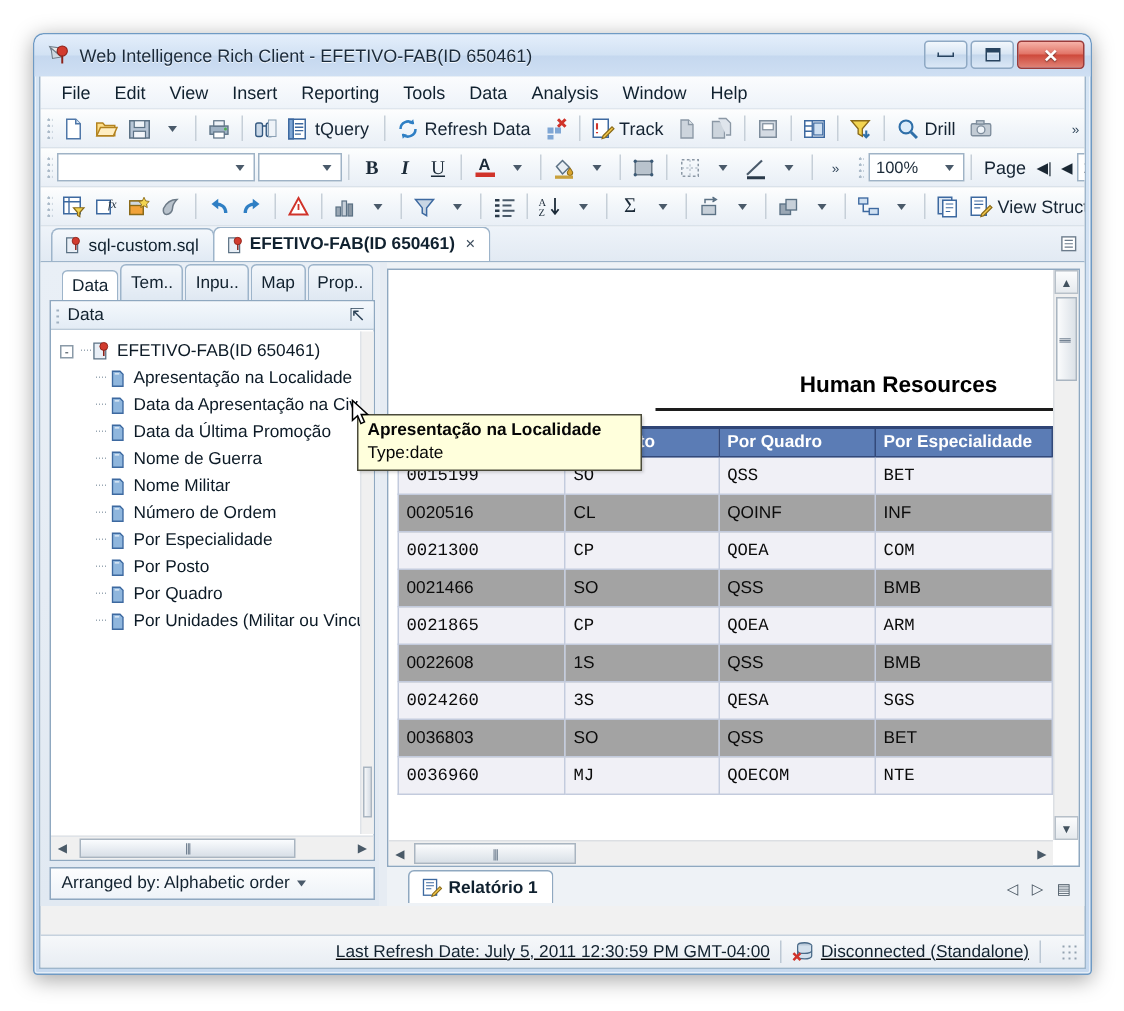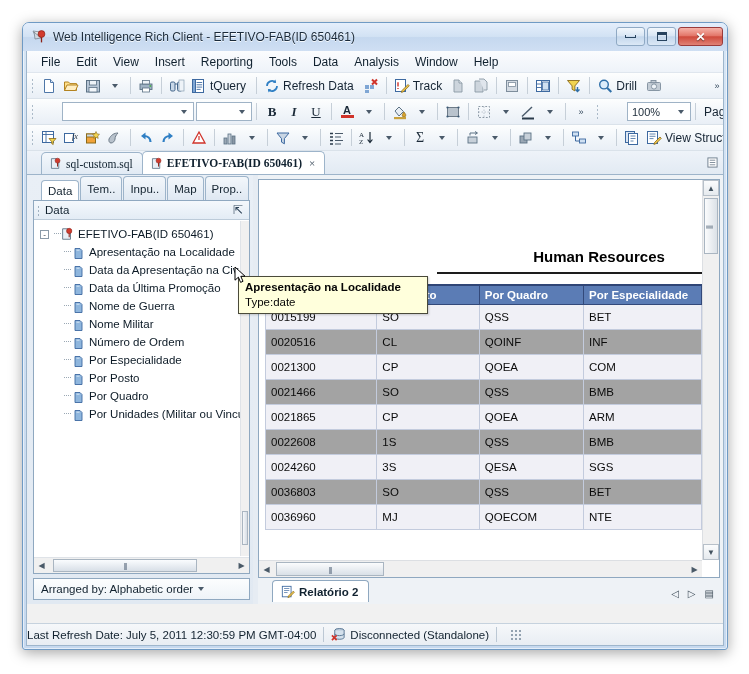--- a/index.html
+++ b/index.html
@@ -100,36 +100,36 @@
     width: 12px; height: 22px; display:flex; align-items:center; justify-content:center;
     font-size: 9px; color:#33485c; flex:none; margin-left:auto;
   }
   
   .ico { width: 16px; height: 16px; display: inline-block; position: relative; flex: none; }
   .ico svg { display: block; }
   
   .combo {
     height: 19px; border: 1px solid #9fb3c6; background: #fff;
     display: flex; align-items: center; justify-content: flex-end;
-    padding-right: 2px; flex: none; position: relative; margin-left: 24px;
+    padding-right: 2px; flex: none; position: relative;
   }
   .combo .ctxt { position:absolute; left:4px; font-size: 11px; color: #1c2b39; }
   .combo .cbtn { width: 14px; height: 15px; display: flex; align-items: center; justify-content: center; }
   .pagebox {
     height: 19px; width: 42px; border: 1px solid #9fb3c6; background: #fff;
     font-size: 11px; color: #1c2b39; padding: 1px 3px; display:flex; align-items:center;
   }
   .navglyph { font-size: 10px; color: #1a2733; padding: 0 3px; }
 
   
   #doctabs {
     height: 24px; position: relative;
     background: linear-gradient(to bottom,#eef3f9,#e2eaf3);
     border-bottom: 1px solid #9db4ca;
-    display: flex; align-items: flex-end; padding-left: 14px; font-family: Liberation Serif, serif;
+    display: flex; align-items: flex-end; padding-left: 7px;
   }
   .dtab {
     height: 22px; display: flex; align-items: center; gap: 4px;
     padding: 0 9px 0 7px; font-size: 11.5px; color: #10212f;
     border: 1px solid #9db4ca; border-bottom: none;
     border-radius: 5px 5px 0 0; margin-right: -1px;
     background: linear-gradient(to bottom,#f4f8fc,#e1eaf4);
     position: relative;
   }
   .dtab.active {
@@ -255,21 +255,21 @@
     background: #5b7cb5; color: #ffffff; font-size: 11.5px; font-weight: bold;
     text-align: left; padding: 3px 5px; height: 19px;
     border: 1px solid #33497a; border-top: 2px solid #2f4576;
     white-space: nowrap;
   }
   #reportTable td {
     font-size: 11.5px; color: #0b0b0b; padding: 3px 5px; height: 25px;
     border: 1px solid #c3cbdd; white-space: nowrap;
   }
   #reportTable tr.odd td { background: #a3a3a3; }
-  #reportTable tr.even td { background: #f0f0f6; }
+  #reportTable tr.even td { background: #f0f0f6; font-family: Liberation Mono, monospace; }
   #reportTable col.c0 { width: 108px; }
   #reportTable col.c1 { width: 112px; }
   #reportTable col.c2 { width: 112px; }
   #reportTable col.c3 { width: 120px; }
   #repVScroll {
     position: absolute; right: 0; top: 0; bottom: 17px; width: 17px;
     background: #f0f0f0; border-left: 1px solid #dcdfe3;
   }
   #repVScroll .sbtn {
     position: absolute; left: 0; width: 16px; height: 16px;
@@ -304,22 +304,22 @@
     background: #ffffff; margin-left: 14px;
   }
   #reportTabBar .navs { margin-left: auto; display: flex; align-items: center; gap: 9px; padding-right: 6px; padding-bottom: 3px; }
   #reportTabBar .navs span { font-size: 10px; color: #45535f; }
 
   
   #statusbar {
     position: absolute; left: 0; right: 0; bottom: 0; height: 22px;
     background: linear-gradient(to bottom,#f6f8fa,#e8edf3);
     border-top: 1px solid #c6d2de;
-    display: flex; align-items: center; justify-content: flex-start;
-    padding-right: 4px; gap: 0;
+    display: flex; align-items: center; justify-content: flex-end;
+    padding-right: 4px; gap: 0; text-decoration: underline;
   }
   #statusbar .st-sep { width: 1px; height: 15px; background: #bcc8d4; margin: 0 7px; }
   #statusbar .st-txt { font-size: 11.5px; color: #12222f; white-space: nowrap; }
   #statusbar .resize-grip {
     width: 12px; height: 12px; margin-left: 6px;
     background-image: radial-gradient(circle, #93a2b0 1px, transparent 1px);
     background-size: 4px 4px;
   }
   
   #tooltip {
@@ -1101,21 +1101,21 @@
 
           <div id="reportTabBar">
             <div class="rtab">
               <span class="ico" style="width:14px;height:14px">
                 <svg width="14" height="14" viewBox="0 0 16 16">
                     <rect x="1.5" y="1.5" width="10" height="12" fill="#fff" stroke="#3d69a0" stroke-width="1"></rect>
                     <path d="M3.5 4h6M3.5 6.3h6M3.5 8.6h4" stroke="#3d69a0" stroke-width=".8"></path>
                     <path d="M8.5 12.5l5.5-5.5L15.3 8.3l-5.5 5.5-1.9.6z" fill="#f0c64a" stroke="#8a6a18" stroke-width=".8"></path>
                   </svg>
               </span>
-              <span>Relatório 2</span>
+              <span>Relatório 1</span>
             </div>
             <div class="navs">
               <span>◁</span>
               <span>▷</span>
               <span>▤</span>
             </div>
           </div>
         </div>
       </div>
 

